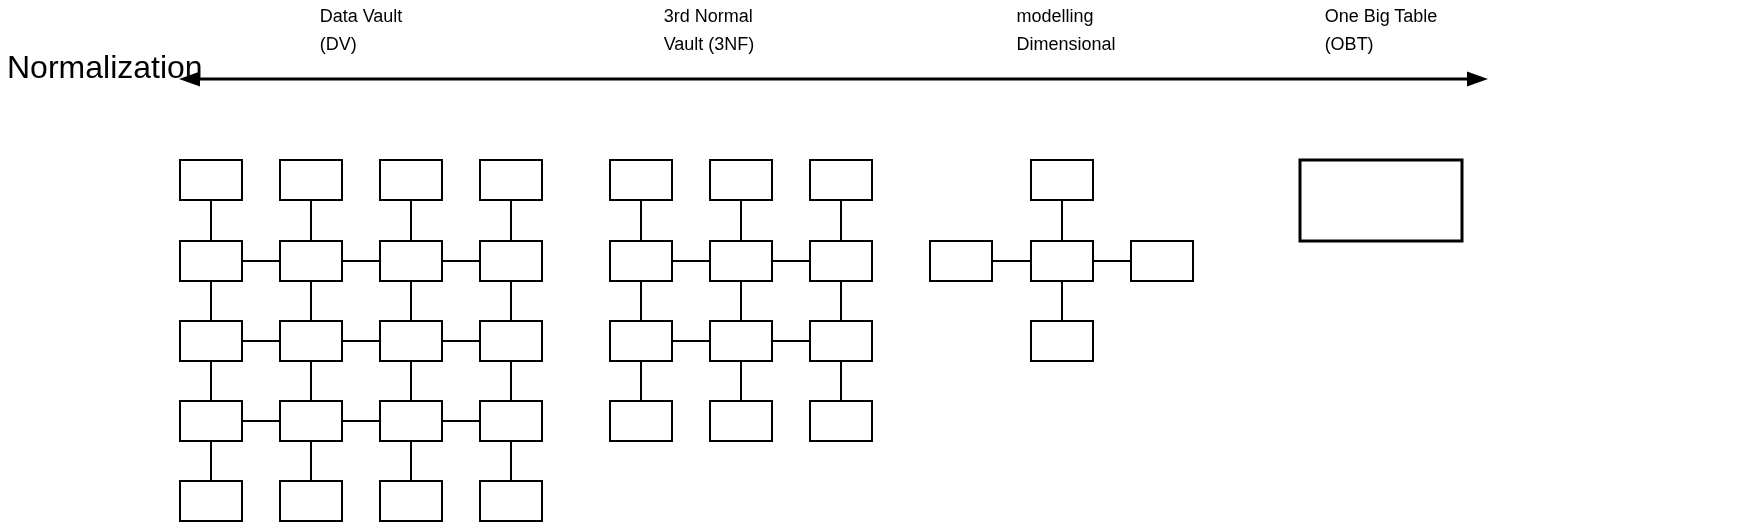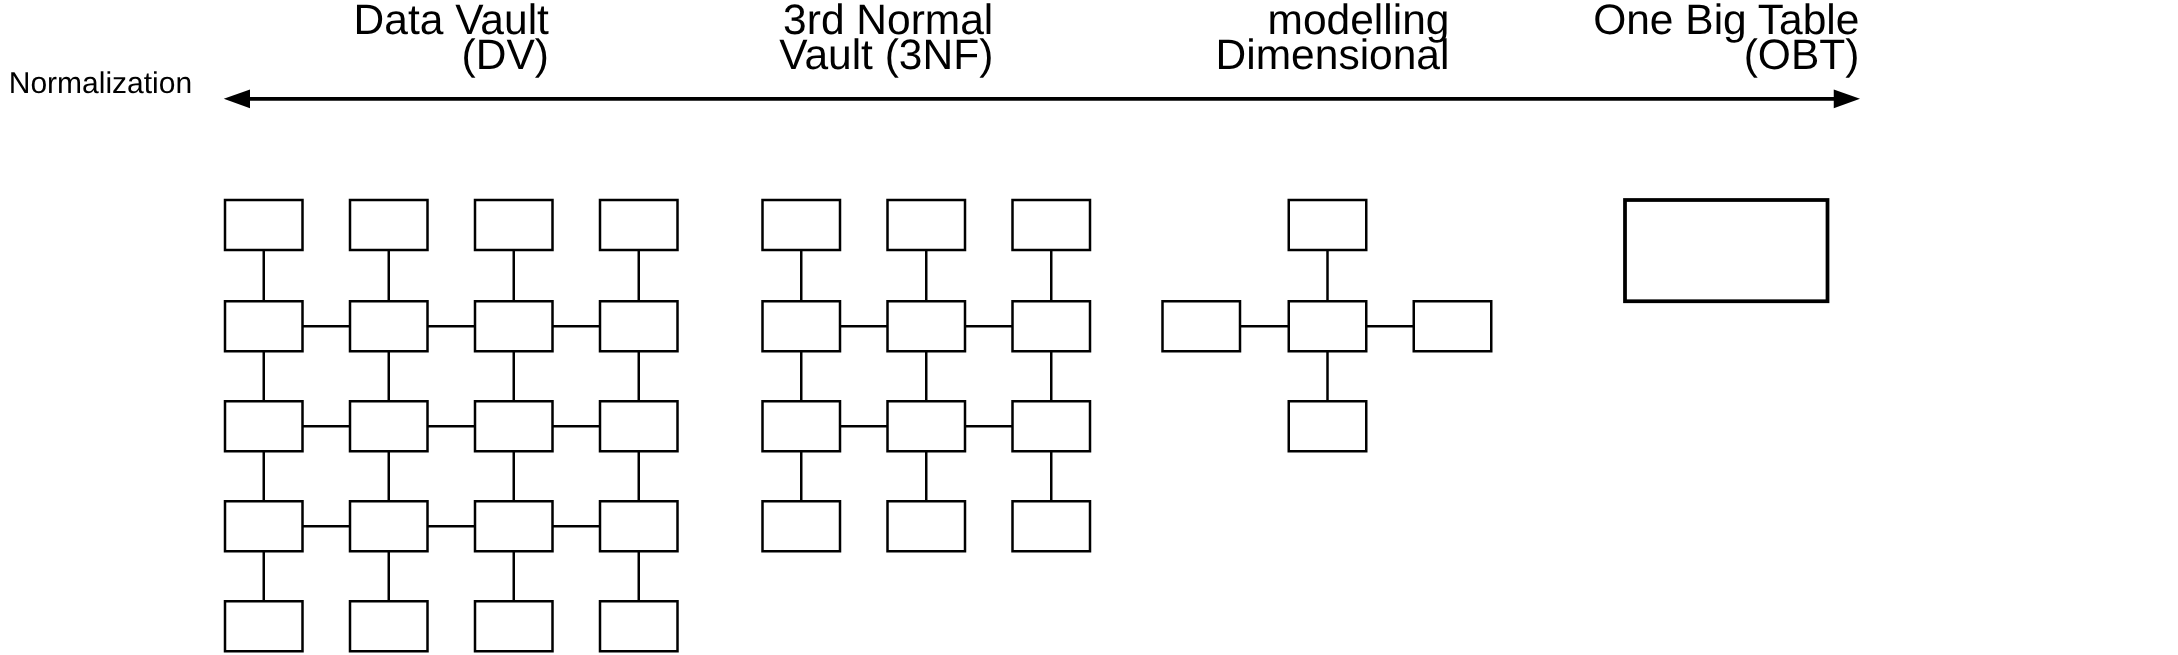--- a/index.html
+++ b/index.html
@@ -10,29 +10,29 @@
     background: #ffffff;
     font-family: "Liberation Sans", sans-serif;
     color: #000000;
     overflow: hidden;
   }
   #diagram-svg { position: absolute; left: 0; top: 0; }
   .top-label {
     position: absolute;
     top: 2px;
     transform: translateX(-50%);
-    text-align: right;
-    font-size: 34px;
+    text-align: left;
+    font-size: 18px;
     line-height: 28px;
     white-space: nowrap;
   }
   .side-label {
     position: absolute;
     top: 53px;
-    font-size: 24px;
+    font-size: 32px;
     line-height: 28px;
     white-space: nowrap;
   }
   .side-label.left  { left: 7px; }
   .side-label.right { right: 6px; }
 </style>
 </head>
 <body>
 
 <div id="canvas">

